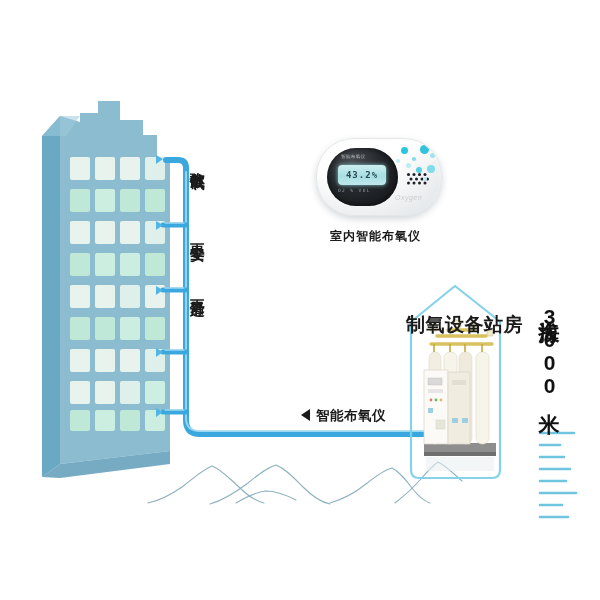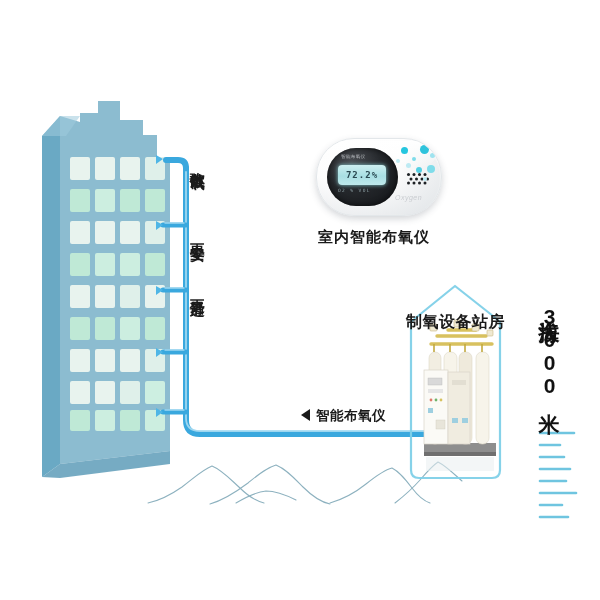--- a/index.html
+++ b/index.html
@@ -30,22 +30,22 @@
 
   #altitude{
     position:absolute;left:539px;top:305px;
     font-size:21px;font-weight:700;color:#111;
     writing-mode:vertical-rl;text-orientation:upright;
     letter-spacing:0px;line-height:1;
   }
 
   
   .htext{position:absolute;color:#1a1a1a;font-weight:700;white-space:nowrap;}
-  #device-label{left:318px;top:228px;font-size:15px;letter-spacing:1px;}
-  #station-label{left:406px;top:312px;font-size:16px;letter-spacing:.5px;}
+  #device-label{left:330px;top:228px;font-size:12px;letter-spacing:1px;}
+  #station-label{left:406px;top:312px;font-size:19px;letter-spacing:.5px;}
   #source-label{left:316px;top:407px;font-size:13.5px;letter-spacing:.5px;}
   #source-arrow{position:absolute;left:301px;top:409px;width:0;height:0;
     border-top:6px solid transparent;border-bottom:6px solid transparent;
     border-right:9px solid #1a1a1a;}
 
   
   #device{
     position:absolute;left:316px;top:138px;width:124px;height:76px;
     border-radius:38px;
     background:
@@ -255,21 +255,21 @@
       <line x1="540" y1="505" x2="562" y2="505"></line>
       <line x1="540" y1="517" x2="568" y2="517"></line>
     </g>
   </svg>
 
   <div id="device">
     <div id="device-gloss"></div>
     <div id="screen-bezel">
       <div id="brand-mark">智能布氧仪</div>
       <div id="lcd">
-        <span id="lcd-val">72.2%</span>
+        <span id="lcd-val">43.2%</span>
       </div>
       <div id="lcd-sub">O2  %  VOL</div>
     </div>
 
     <svg id="vent" viewBox="0 0 25 13">
       <g fill="#1d2024">
         <circle cx="2.5" cy="2.5" r="1.5"></circle>
           <circle cx="8" cy="2.5" r="1.5"></circle>
         <circle cx="13.5" cy="2.5" r="1.5"></circle>
           <circle cx="19" cy="2.5" r="1.5"></circle>

